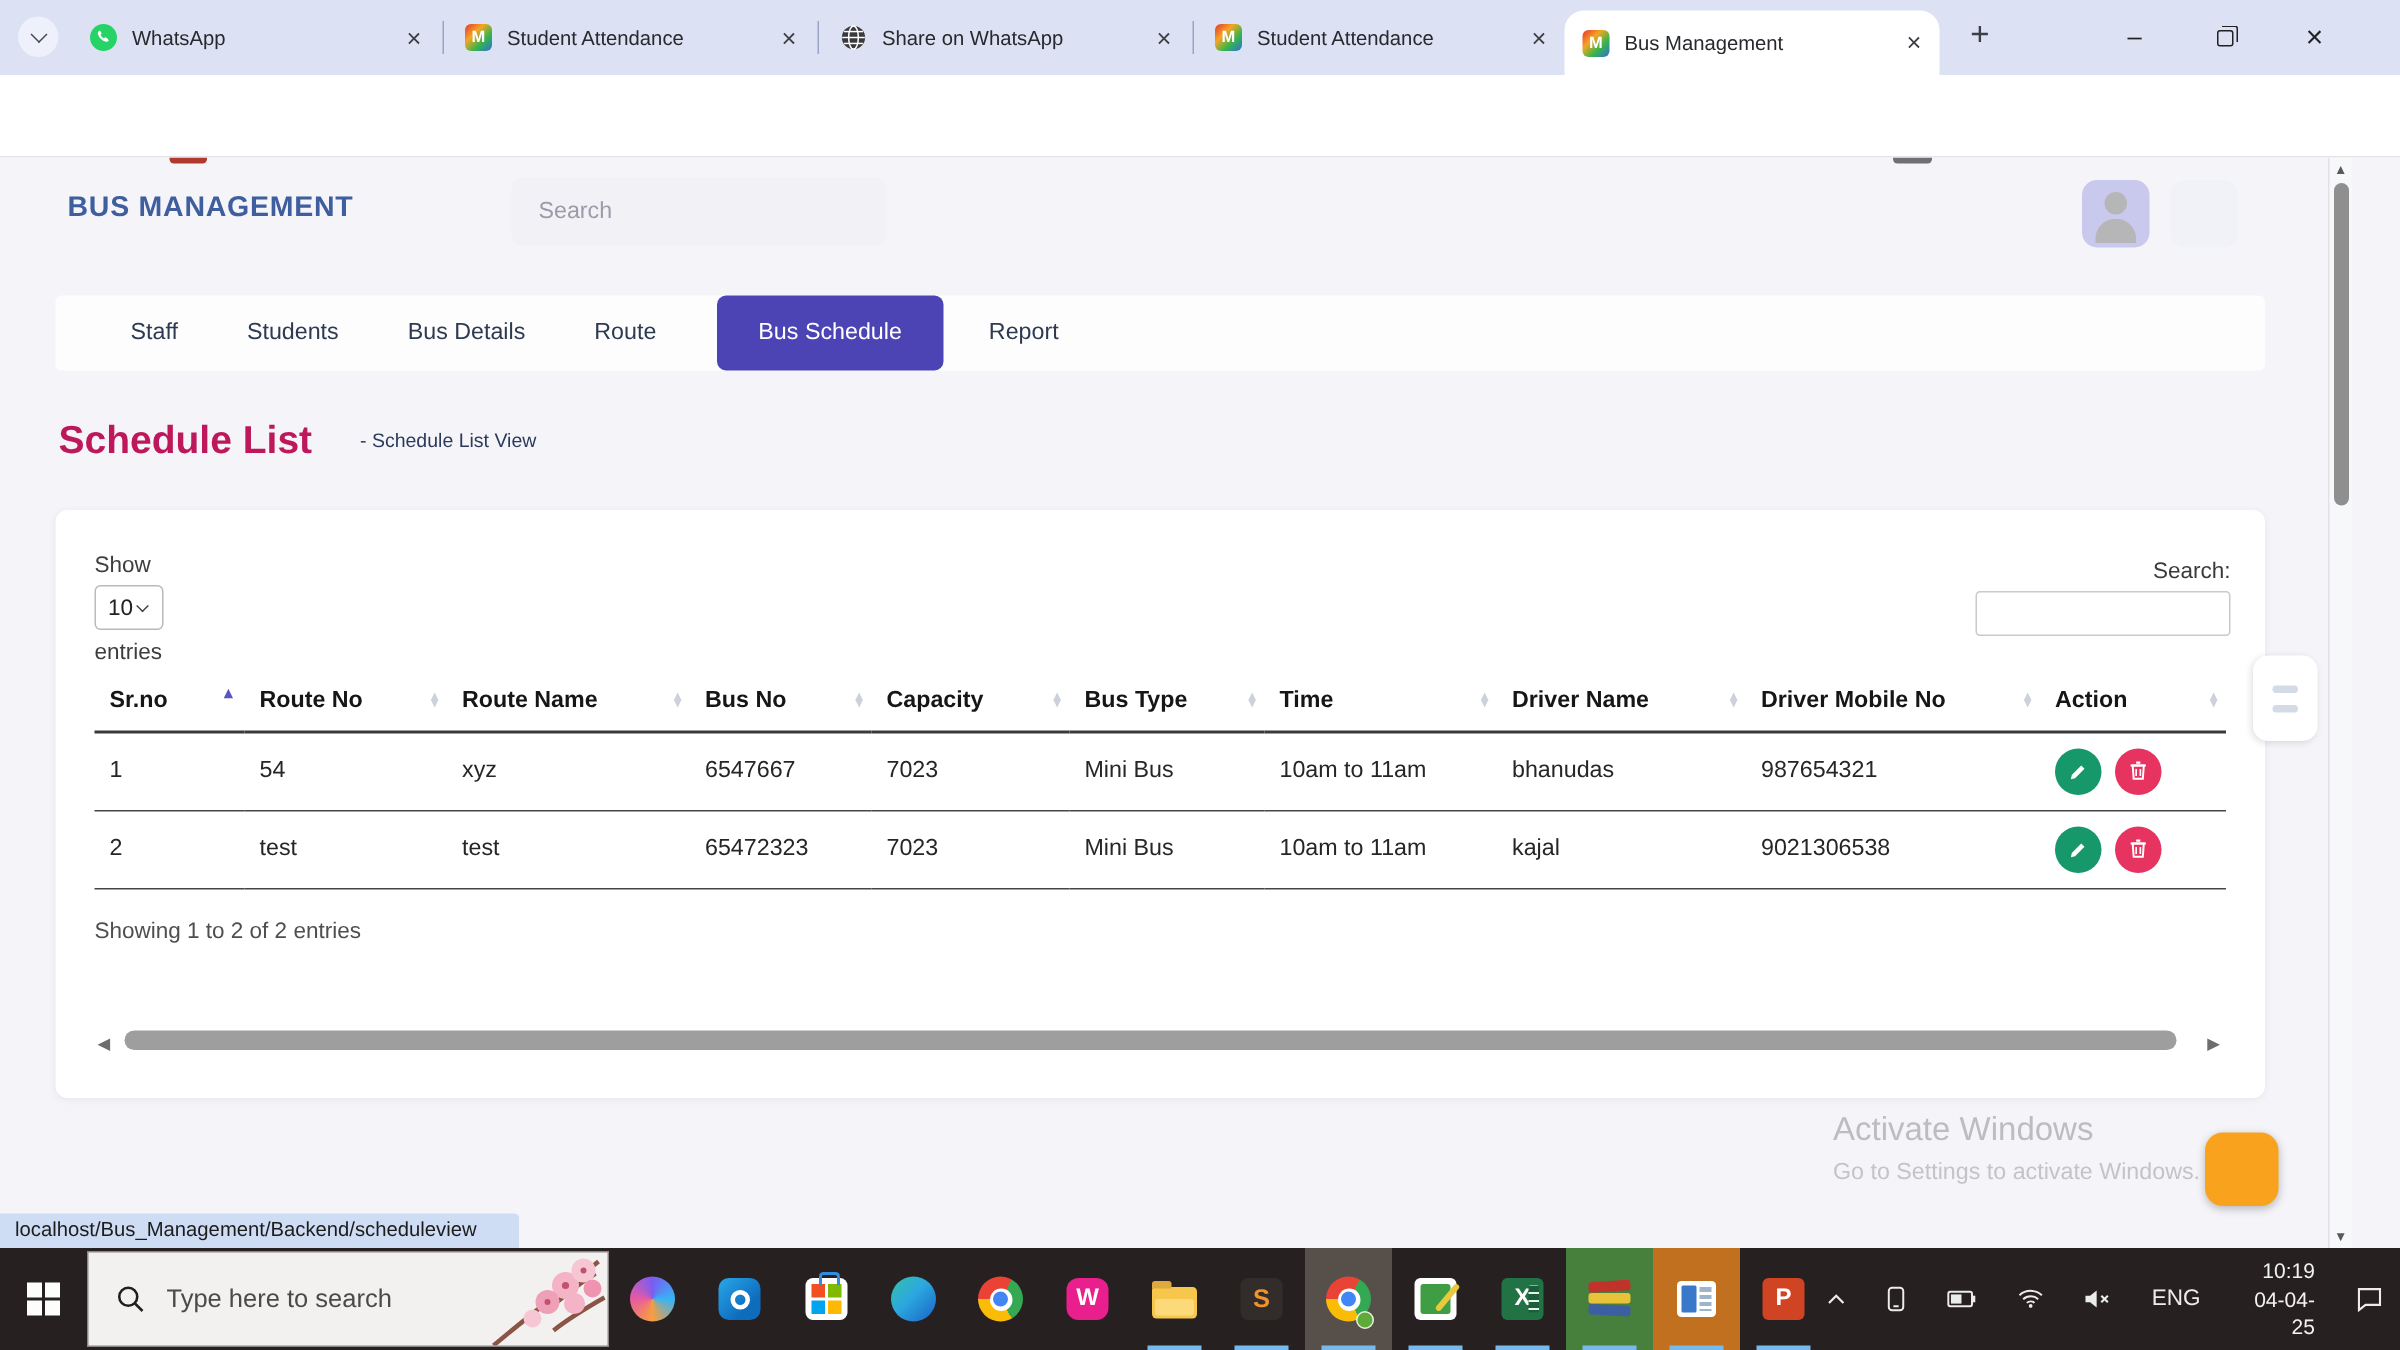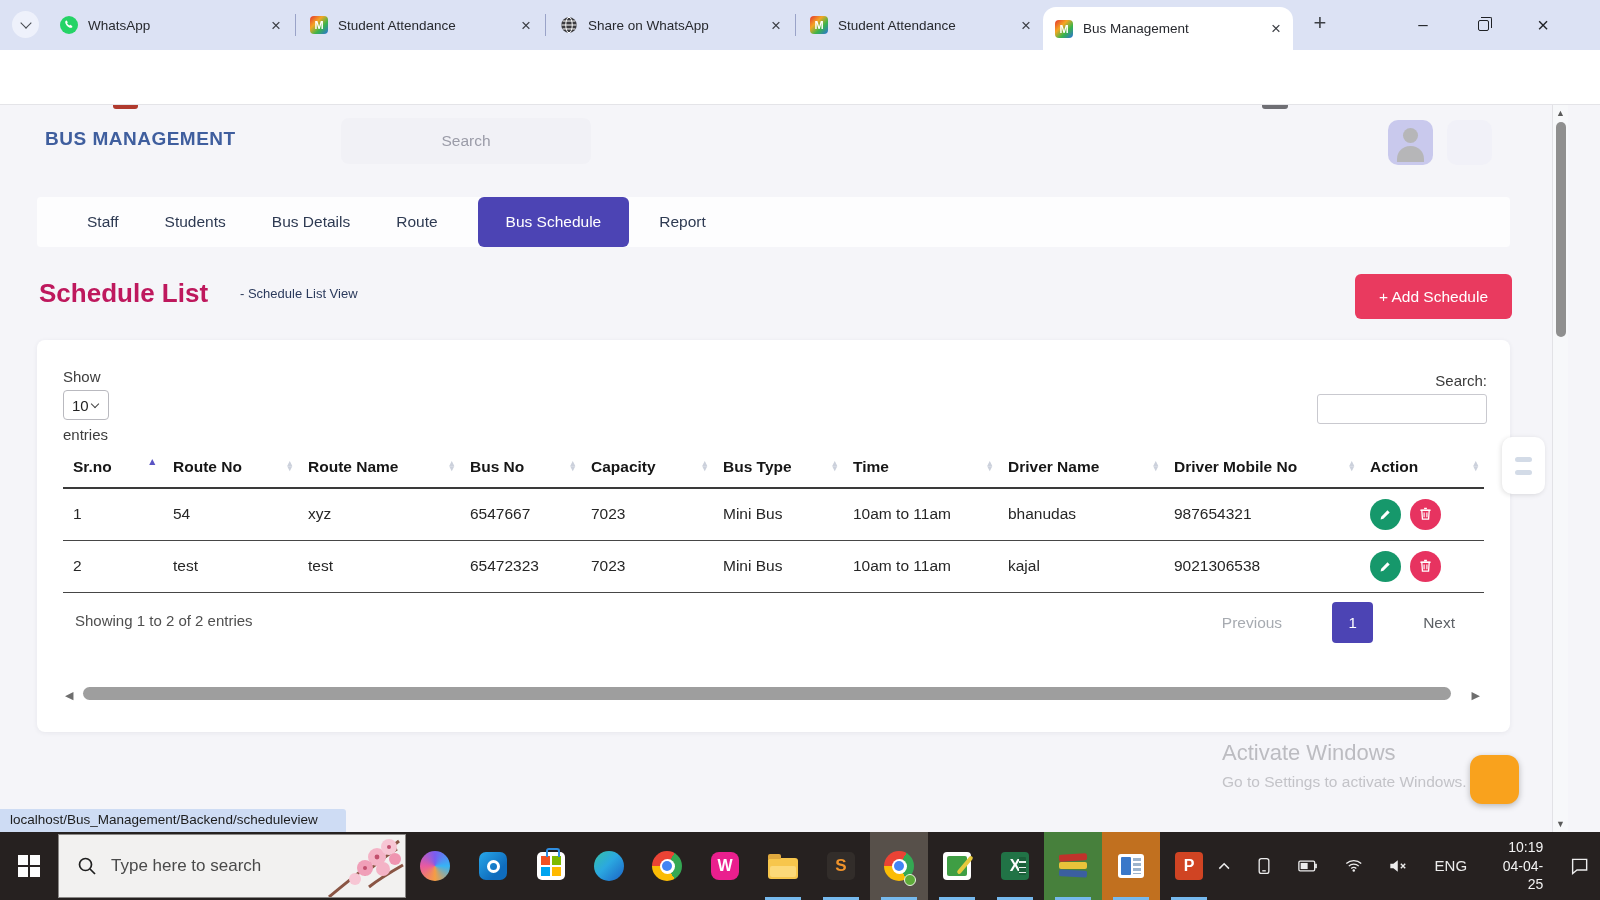--- a/index.html
+++ b/index.html
@@ -33,21 +33,21 @@
   .avatar-btn { position:absolute; left:1324px; top:62px; width:30px; height:30px; border-radius:50%; background:radial-gradient(circle at 35% 30%,#ffe38a,#f3b53e 70%,#cf8f2a); }
   .update-pill { position:absolute; left:1370px; top:57px; width:180px; height:40px; background:#d6e2f9; border-radius:20px; display:flex; align-items:center; padding:0 10px 0 16px; }
   .update-pill .lbl { font-size:14.5px; color:#174f9c; flex:1; }
   .update-pill .dots { font-size:16px; color:#2c2e33; font-weight:bold; }
 
   
   .page { position:absolute; left:0; top:105px; width:1600px; height:727px; background:#f5f5f9; overflow:hidden; }
   .sliver-red { position:absolute; left:113px; top:0; width:25px; height:4px; background:#b03a2e; border-radius:0 0 3px 3px; }
   .sliver-grey { position:absolute; left:1262px; top:0; width:26px; height:4px; background:#6f6f74; border-radius:0 0 3px 3px; }
   .brand { position:absolute; left:45px; top:23px; font-size:19px; font-weight:bold; letter-spacing:.5px; color:#3f5e9e; }
-  .hdr-search { position:absolute; left:341px; top:13px; width:250px; height:46px; background:#f1f1f6; border:none; border-radius:8px; padding:0 18px; font-size:15.5px; color:#333; font-family:"Liberation Sans",sans-serif;text-align:center; }
+  .hdr-search { position:absolute; left:341px; top:13px; width:250px; height:46px; background:#f1f1f6; border:none; border-radius:8px; padding:0 18px; font-size:15.5px; color:#333; font-family:"Liberation Sans",sans-serif; }
   .hdr-search::placeholder { color:#9b9ca8; }
   .avatar-tile { position:absolute; left:1388px; top:15px; width:45px; height:45px; border-radius:10px; background:#c9c9ed; overflow:hidden; }
   .avatar-tile .head { position:absolute; left:15px; top:8px; width:15px; height:15px; border-radius:50%; background:#b6b6b8; }
   .avatar-tile .body { position:absolute; left:9px; top:26px; width:27px; height:16px; border-radius:13px 13px 0 0; background:#b6b6b8; }
   .tile2 { position:absolute; left:1447px; top:15px; width:45px; height:45px; border-radius:10px; background:#f1f1f8; }
 
   .navstrip { position:absolute; left:37px; top:92px; width:1473px; height:50px; background:#fdfdfe; border-radius:4px; display:flex; align-items:center; padding-left:50px; }
   .nav-item { font-size:15.5px; color:#2e3a52; margin-right:46px; }
   .nav-item.active { background:#4c44b4; color:#fff; border-radius:6px; height:50px; display:flex; align-items:center; padding:0 28px; margin-right:30px; margin-left:-6px; }
 
@@ -65,21 +65,21 @@
 
   table.sched { position:absolute; left:26px; top:106px; width:1421px; border-collapse:collapse; table-layout:fixed; }
   table.sched th { text-align:left; font-size:15.5px; color:#161616; font-weight:bold; height:42px; padding-left:10px; position:relative; border-bottom:2px solid #3a3a3a; }
   table.sched td { font-size:15.5px; color:#262626; height:52px; padding-left:10px; border-bottom:1px solid #464646; }
   .sorters { position:absolute; right:6px; top:50%; transform:translateY(-50%); display:flex; flex-direction:column; line-height:.62; font-size:9px; color:#ccd1dc; }
   .sort-active { position:absolute; right:8px; top:9px; font-size:11px; color:#5a54c4; }
   .act-btn { width:31px; height:31px; border-radius:50%; border:none; display:inline-flex; align-items:center; justify-content:center; margin-right:9px; }
   .act-edit { background:#16986b; }
   .act-del { background:#e73360; }
 
-  .foot-info { position:absolute; left:26px; top:272px; font-size:15px; color:#4f4f4f;margin-left:12px; }
+  .foot-info { position:absolute; left:26px; top:272px; font-size:15px; color:#4f4f4f; }
   .pager { position:absolute; right:55px; top:262px; display:flex; align-items:center; gap:50px; }
   .pg-prev { font-size:15.5px; color:#a7abb1; }
   .pg-next { font-size:15.5px; color:#5d6166; }
   .pg-num { width:41px; height:41px; background:#4c44b4; color:#fff; border-radius:4px; display:flex; align-items:center; justify-content:center; font-size:15px; }
 
   .hscroll-left { position:absolute; left:28px; top:349px; font-size:11px; color:#6e6e6e; }
   .hscroll-right { position:absolute; right:30px; top:349px; font-size:11px; color:#6e6e6e; }
   .hscroll-thumb { position:absolute; left:46px; top:347px; width:1368px; height:13px; background:#9e9e9e; border-radius:7px; }
 
   .float-widget { position:absolute; left:1502px; top:332px; width:43px; height:57px; background:#fff; border-radius:10px; box-shadow:-1px 1px 5px rgba(0,0,0,.12); display:flex; flex-direction:column; align-items:center; justify-content:center; gap:8px; }
@@ -254,21 +254,20 @@
     <span class="nav-item">Staff</span>
     <span class="nav-item">Students</span>
     <span class="nav-item">Bus Details</span>
     <span class="nav-item">Route</span>
     <span class="nav-item active">Bus Schedule</span>
     <span class="nav-item">Report</span>
   </div>
 
   <div class="page-title">Schedule List</div>
   <div class="page-subtitle">- Schedule List View</div>
-  <button class="add-btn">+ Add Schedule</button>
 
   <div class="card">
     <div class="show-lbl">Show</div>
     <div class="len-select">
       <span>10</span>
       <span class="cssdown"></span>
     </div>
     <div class="entries-lbl">entries</div>
     <div class="search-lbl">Search:</div>
     <input class="tbl-search" style="">
@@ -373,25 +372,20 @@
                   <path d="M3 3.5l.7 9.5h6.6l.7-9.5z" fill="none" stroke="#fff" stroke-width="1.4"></path>
                   <path d="M5.5 6v5M8.5 6v5" stroke="#fff" stroke-width="1.2"></path>
                 </svg>
             </button>
           </td>
         </tr>
       </tbody>
     </table>
 
     <div class="foot-info">Showing 1 to 2 of 2 entries</div>
-    <div class="pager">
-      <span class="pg-prev">Previous</span>
-      <span class="pg-num">1</span>
-      <span class="pg-next">Next</span>
-    </div>
 
     <span class="hscroll-left">◀</span>
     <div class="hscroll-thumb"></div>
     <span class="hscroll-right">▶</span>
   </div>
 
   <div class="float-widget">
     <span class="pill"></span>
     <span class="pill"></span>
   </div>

